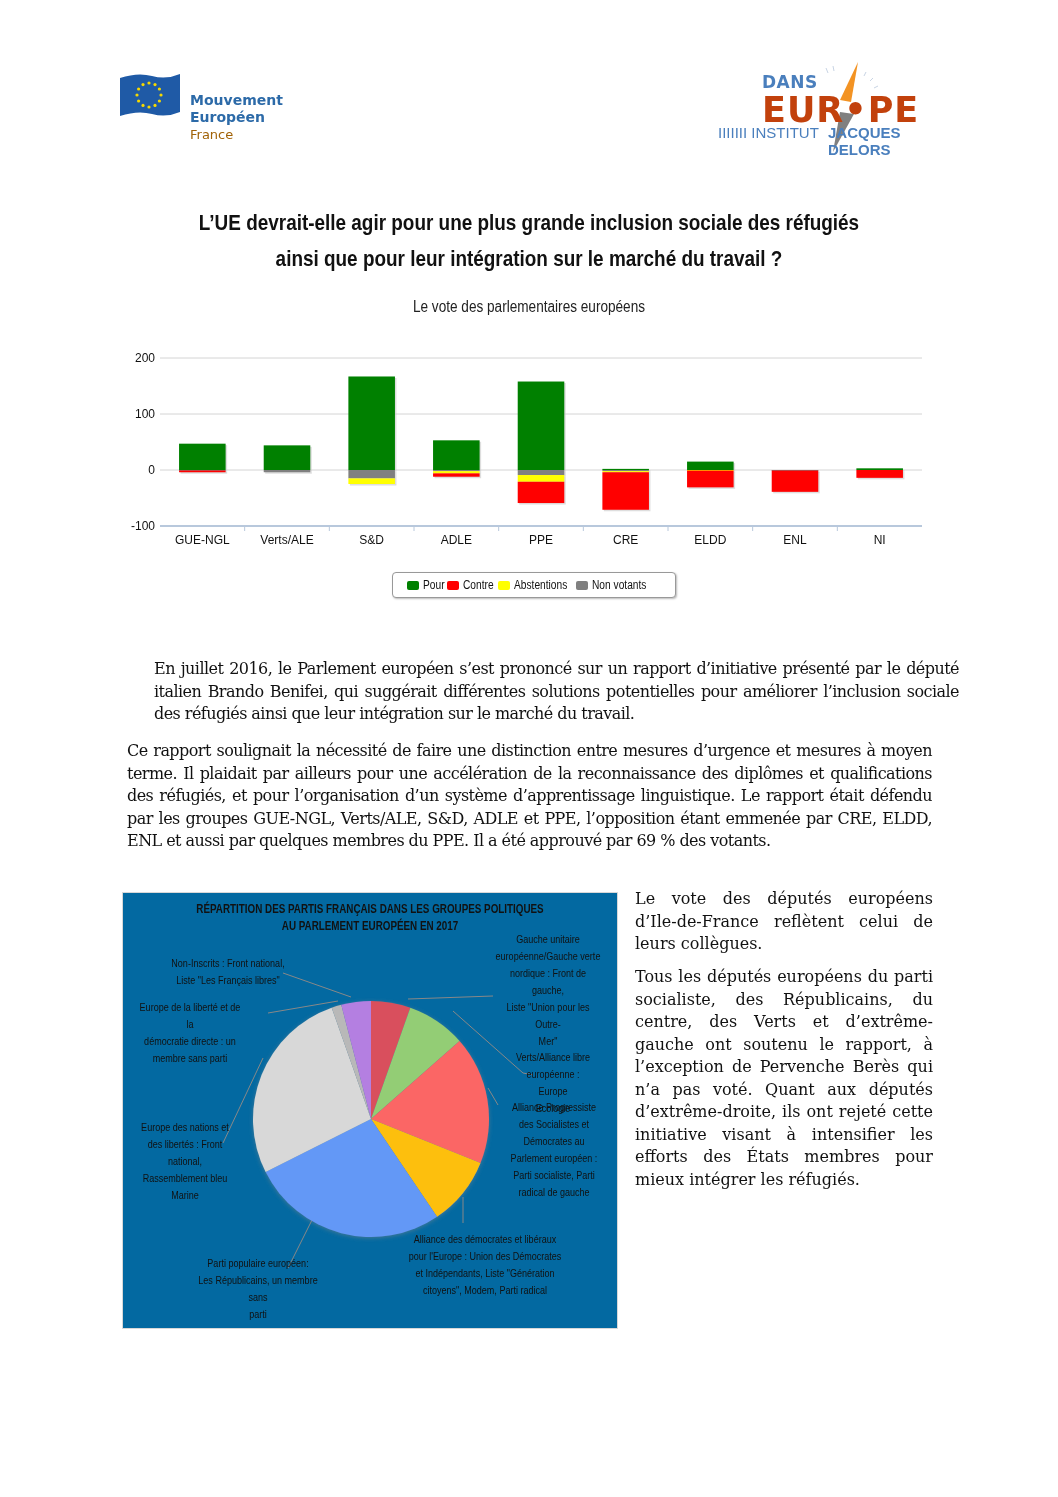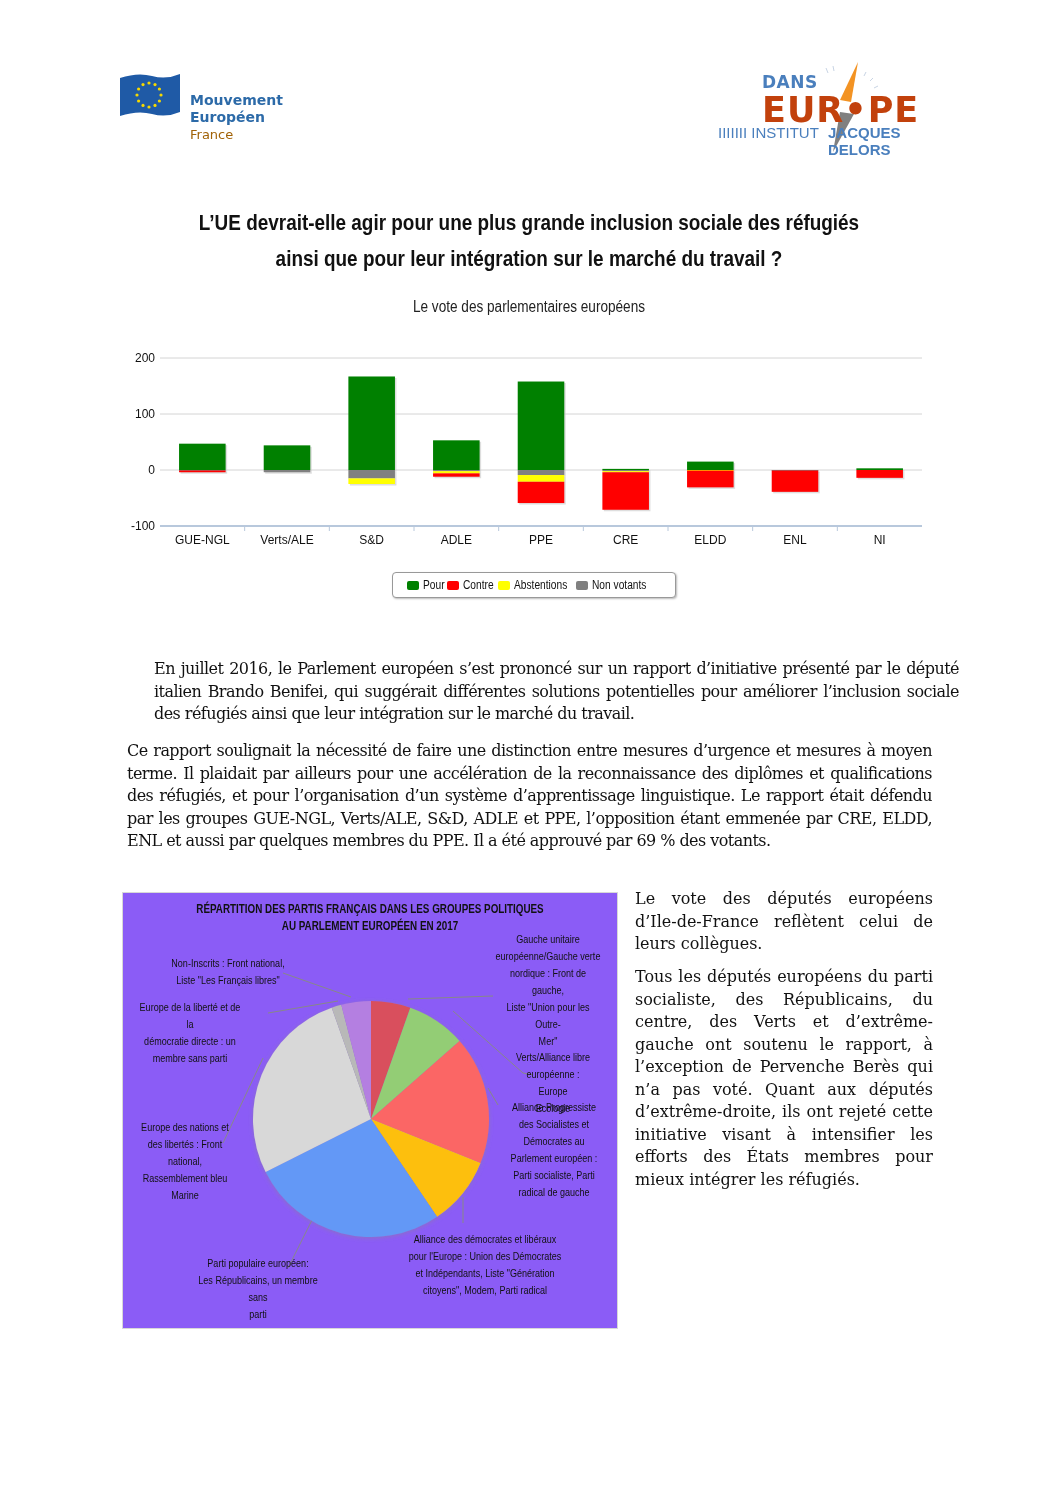--- a/index.html
+++ b/index.html
@@ -26,21 +26,21 @@
   .lg-item { display:flex; align-items:center; gap:4px; }
   .lg-sw { width:12px; height:9px; border-radius:2px; display:inline-block; }
   .lg-txt { display:inline-block; transform:scaleX(0.85); transform-origin:left; margin-right:-6px; }
   
   .para { font-family:"DejaVu Serif", serif; font-size:16px; line-height:22.5px; text-align:justify; color:#111; }
   #para1 { left:127px; top:658px; width:805px; letter-spacing:-0.55px;margin-left:27px; }
   #para2 { left:127px; top:740px; width:805px; letter-spacing:-0.55px; }
   #para3 { left:635px; top:888px; width:298px; }
   #para4 { left:635px; top:966px; width:298px; }
   
-  #pie-box { left:122px; top:892px; width:494px; height:435px; border:1.5px solid #d8d8d8; background:#8b5cf6; }
+  #pie-box { left:122px; top:892px; width:494px; height:435px; border:1.5px solid #d8d8d8; background:#0369a1; }
   #pie-title { position:absolute; left:0; top:8px; width:100%; text-align:center; font-family:"Liberation Sans", sans-serif; font-weight:bold; font-size:12px; line-height:17px; transform:scaleX(0.82); }
   .pie-lbl { position:absolute; font-family:"Liberation Sans", sans-serif; font-size:11px; line-height:17px; text-align:center; color:#111; transform:scaleX(0.82); transform-origin:center; }
   #pie-svg { position:absolute; left:0; top:0; width:494px; height:435px; }
 </style>
 </head>
 <body>
 
 <div id="logo-me" class="abs">
   <svg class="flag" viewBox="0 0 64 46">
     <path d="M2 6 Q20 0 34 4 Q48 8 62 2 L62 40 Q48 46 34 42 Q20 38 2 44 Z" fill="#1f5aa6"></path>

